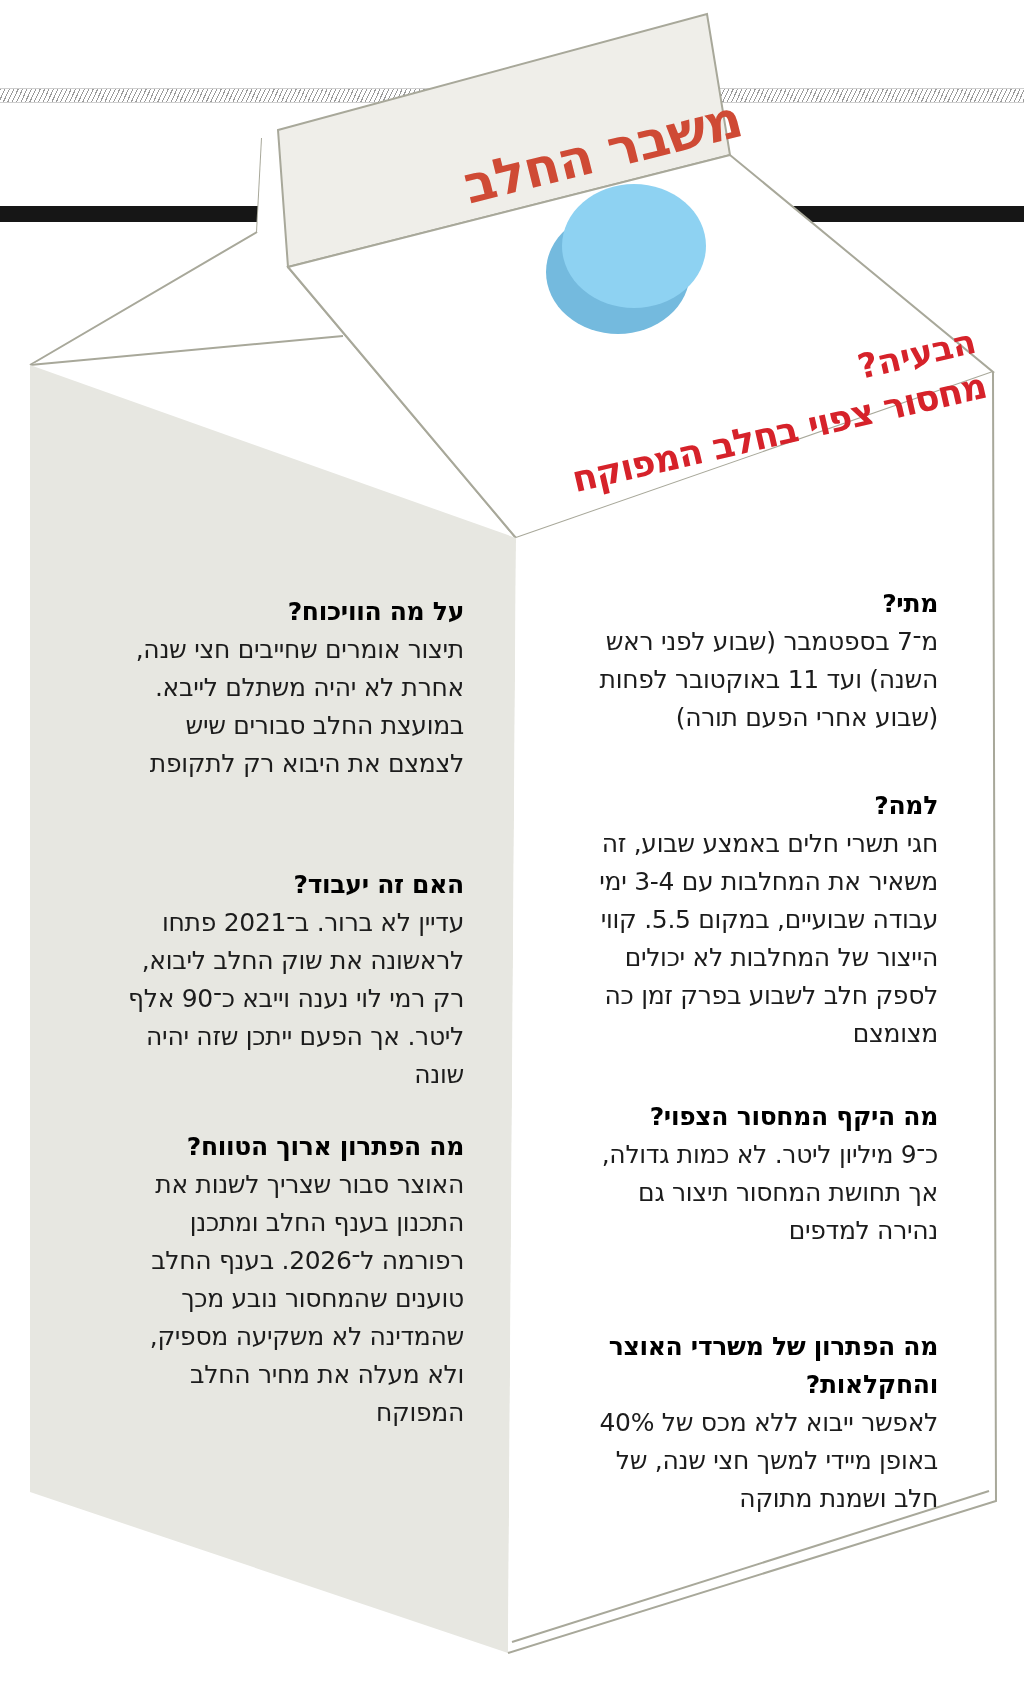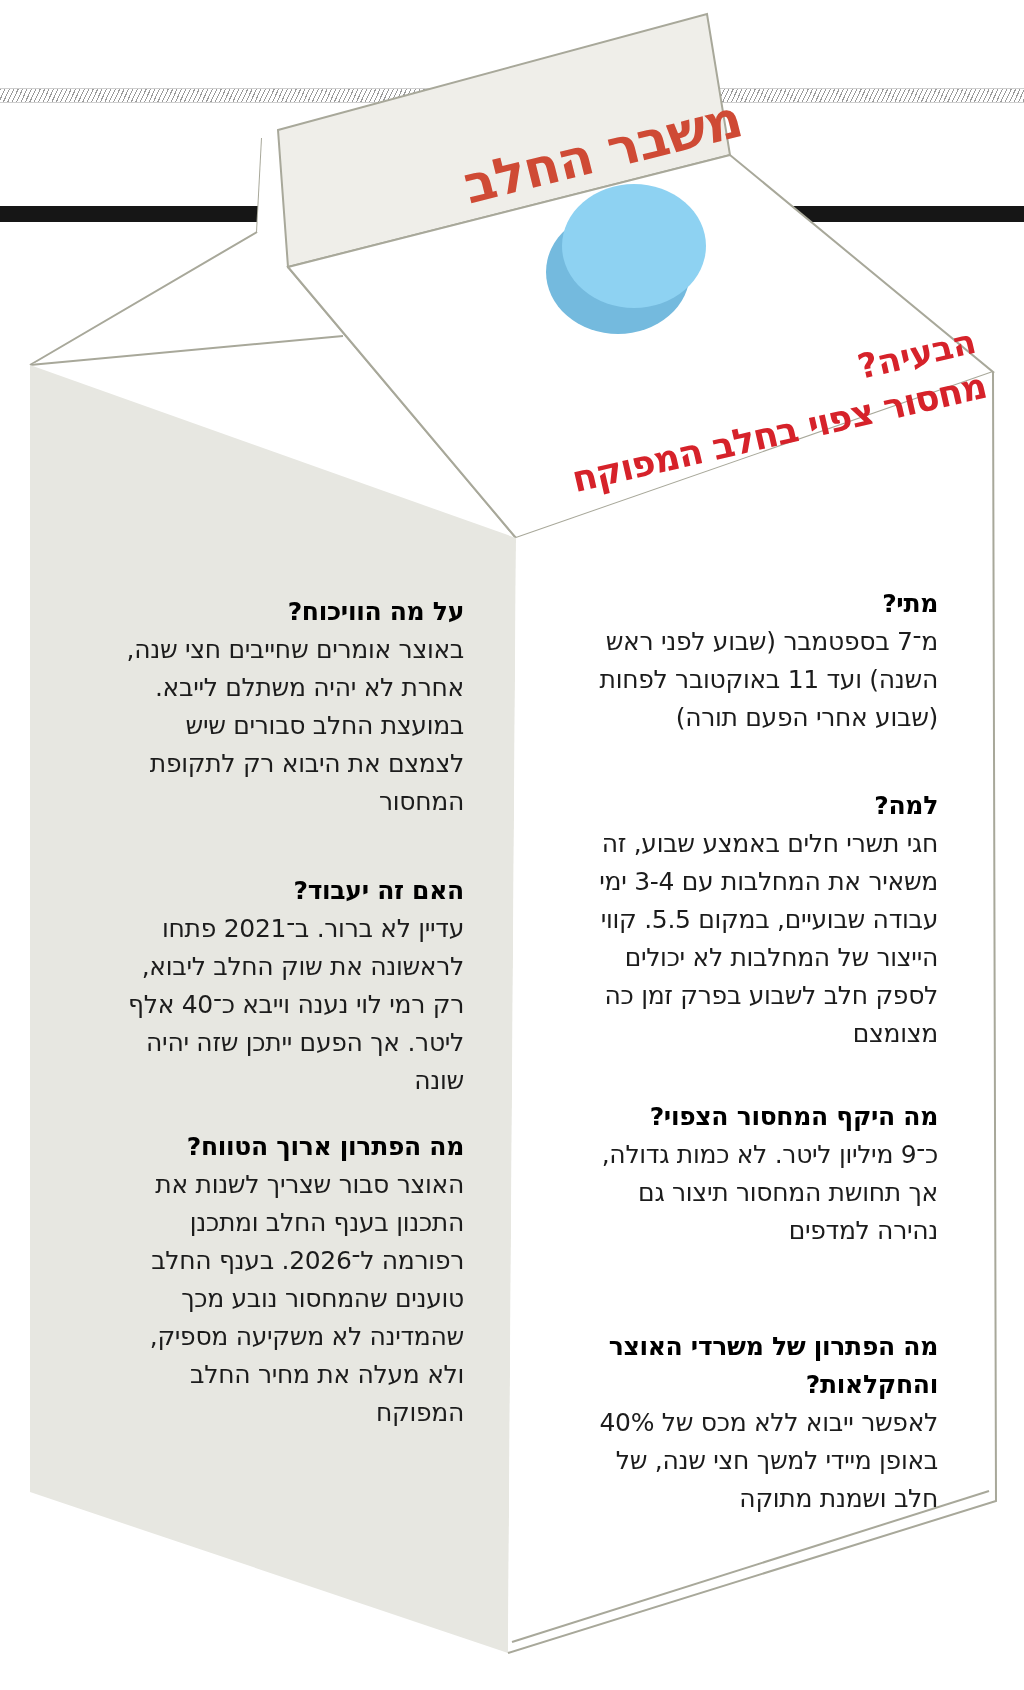--- a/index.html
+++ b/index.html
@@ -32,21 +32,21 @@
   .subtitle .line2{font-size:36px;font-weight:bold;white-space:nowrap;letter-spacing:-1px;}
 
   
   .section{
     position:absolute;direction:rtl;text-align:right;
     font-size:25px;line-height:38px;color:#1c1c1c;white-space:nowrap;letter-spacing:-0.3px;
   }
   .sec-r{right:86px;}
   .sec-l{right:560px;}
   #rs1{top:585px;} #rs2{top:787px;} #rs3{top:1098px;} #rs4{top:1328px;}
-  #ls1{top:593px;} #ls2{top:866px;margin-top:6px;} #ls3{top:1128px;}
+  #ls1{top:593px;} #ls2{top:866px;} #ls3{top:1128px;}
   .qa-header{font-weight:bold;color:#000000;}
 </style>
 </head>
 <body>
 
 <div id="page">
 
   <div class="hatch-stripe"></div>
   <div class="black-bar"></div>
 
@@ -106,31 +106,30 @@
   <div id="rs4" class="section sec-r">
       <div class="qa-header">מה הפתרון של משרדי האוצר</div>
       <div class="qa-header">והחקלאות?</div>
       <div class="qa-line">לאפשר ייבוא ללא מכס של 40%</div>
       <div class="qa-line">באופן מיידי למשך חצי שנה, של</div>
       <div class="qa-line">חלב ושמנת מתוקה</div>
     </div>
 
   <div id="ls1" class="section sec-l">
       <div class="qa-header">על מה הוויכוח?</div>
-      <div class="qa-line">באוצר אומרים שחייבים חצי שנה,</div>
+      <div class="qa-line">תיצור אומרים שחייבים חצי שנה,</div>
       <div class="qa-line">אחרת לא יהיה משתלם לייבא.</div>
       <div class="qa-line">במועצת החלב סבורים שיש</div>
       <div class="qa-line">לצמצם את היבוא רק לתקופת</div>
-      <div class="qa-line">המחסור</div>
     </div>
   <div id="ls2" class="section sec-l">
       <div class="qa-header">האם זה יעבוד?</div>
       <div class="qa-line">עדיין לא ברור. ב־2021 פתחו</div>
       <div class="qa-line">לראשונה את שוק החלב ליבוא,</div>
-      <div class="qa-line">רק רמי לוי נענה וייבא כ־40 אלף</div>
+      <div class="qa-line">רק רמי לוי נענה וייבא כ־90 אלף</div>
       <div class="qa-line">ליטר. אך הפעם ייתכן שזה יהיה</div>
       <div class="qa-line">שונה</div>
     </div>
   <div id="ls3" class="section sec-l">
       <div class="qa-header">מה הפתרון ארוך הטווח?</div>
       <div class="qa-line">האוצר סבור שצריך לשנות את</div>
       <div class="qa-line">התכנון בענף החלב ומתכנן</div>
       <div class="qa-line">רפורמה ל־2026. בענף החלב</div>
       <div class="qa-line">טוענים שהמחסור נובע מכך</div>
       <div class="qa-line">שהמדינה לא משקיעה מספיק,</div>

